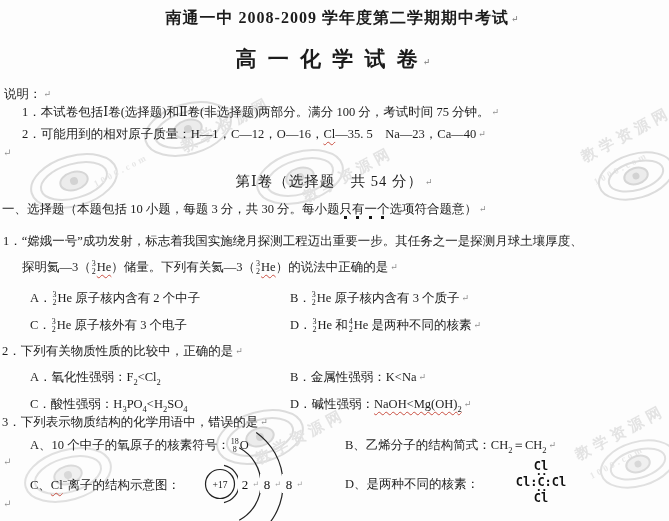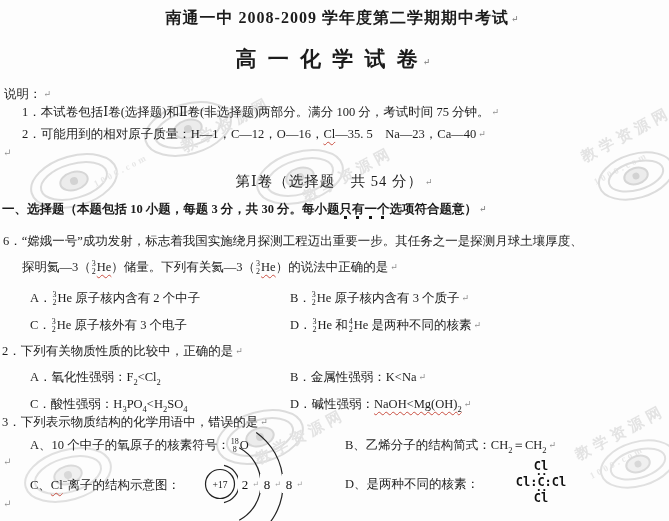--- a/index.html
+++ b/index.html
@@ -3,21 +3,21 @@
 <meta charset="utf-8">
 <style>
   html,body{margin:0;padding:0;background:#fff;}
   #page{position:relative;width:669px;height:521px;background:#fdfdfd;overflow:hidden;
         font-family:"Liberation Serif","DejaVu Serif",serif;color:#1c1c1c;}
   .abs{position:absolute;white-space:nowrap;}
   .center{left:0;width:669px;text-align:center;}
   .title{font-size:16px;font-weight:bold;letter-spacing:1px;margin-left:8px;}
   .subtitle{font-size:21px;font-weight:bold;letter-spacing:3px;}
   .body{font-size:12.5px;}
-  .bold{font-weight:bold;}
+  .bold{font-weight:normal;}
   .section{font-size:14.5px;letter-spacing:1px;}
   sub,sup{font-size:8.5px;line-height:0;}
   .iso{display:inline-block;text-align:center;vertical-align:-3px;line-height:.95;margin:0 1px;font-size:8px;font-weight:normal;}
   .iso span{display:block;}
   .sq{text-decoration:underline;text-decoration-style:wavy;text-decoration-color:#c94f42;text-decoration-thickness:1px;text-underline-offset:3px;}
   .emph{position:relative;}
   .emph::after{content:"";position:absolute;left:4px;right:0;bottom:-3px;height:2.6px;
                background:repeating-linear-gradient(to right,#161616 0 2.6px,transparent 2.6px 12.5px);}
   .p::after{content:"\21B5";color:#8f8f8f;font-size:9px;margin-left:2px;vertical-align:1px;}
   .pilcrow{color:#8f8f8f;font-size:10px;}
@@ -116,21 +116,21 @@
   <div class="abs center subtitle p" style="top:45px;">高 一 化 学 试 卷</div>
 
   <div class="abs body p" style="left:4px;top:86px;">说明：</div>
   <div class="abs body p" style="left:22px;top:104px;">1．本试卷包括Ⅰ卷(选择题)和Ⅱ卷(非选择题)两部分。满分 100 分，考试时间 75 分钟。</div>
   <div class="abs body p" style="left:22px;top:126px;">2．可能用到的相对原子质量：H—1，C—12，O—16，<span class="sq">Cl</span>—35. 5　Na—23，Ca—40</div>
   <div class="abs pilcrow" style="left:3px;top:147px;">↵</div>
 
   <div class="abs center section p" style="top:172px;">第Ⅰ卷（选择题　共 54 分）</div>
   <div class="abs body bold p" style="left:2px;top:201px;">一、选择题（本题包括 10 小题，每题 3 分，共 30 分。每小题<span class="emph">只有一个</span>选项符合题意）</div>
 
-  <div class="abs body" style="left:3px;top:233px;">6．“嫦娥一号”成功发射，标志着我国实施绕月探测工程迈出重要一步。其任务之一是探测月球土壤厚度、</div>
+  <div class="abs body" style="left:3px;top:233px;">1．“嫦娥一号”成功发射，标志着我国实施绕月探测工程迈出重要一步。其任务之一是探测月球土壤厚度、</div>
   <div class="abs body p" style="left:22px;top:259px;">探明氦—3（<span class="sq"><span class="iso"><span>3</span><span>2</span></span>He</span>）储量。下列有关氦—3（<span class="sq"><span class="iso"><span>3</span><span>2</span></span>He</span>）的说法中正确的是</div>
   <div class="abs body" style="left:30px;top:290px;">A．<span class="iso"><span>3</span><span>2</span></span>He 原子核内含有 2 个中子</div>
   <div class="abs body p" style="left:290px;top:290px;">B．<span class="iso"><span>3</span><span>2</span></span>He 原子核内含有 3 个质子</div>
   <div class="abs body" style="left:30px;top:317px;">C．<span class="iso"><span>3</span><span>2</span></span>He 原子核外有 3 个电子</div>
   <div class="abs body p" style="left:290px;top:317px;">D．<span class="iso"><span>3</span><span>2</span></span>He 和<span class="iso"><span>4</span><span>2</span></span>He 是两种不同的核素</div>
 
   <div class="abs body p" style="left:2px;top:343px;">2．下列有关物质性质的比较中，正确的是</div>
   <div class="abs body" style="left:30px;top:369px;">A．氧化性强弱：F<sub>2</sub>&lt;Cl<sub>2</sub></div>
   <div class="abs body p" style="left:290px;top:369px;">B．金属性强弱：K&lt;Na</div>
   <div class="abs body" style="left:30px;top:396px;">C．酸性强弱：H<sub>3</sub>PO<sub>4</sub>&lt;H<sub>2</sub>SO<sub>4</sub></div>

